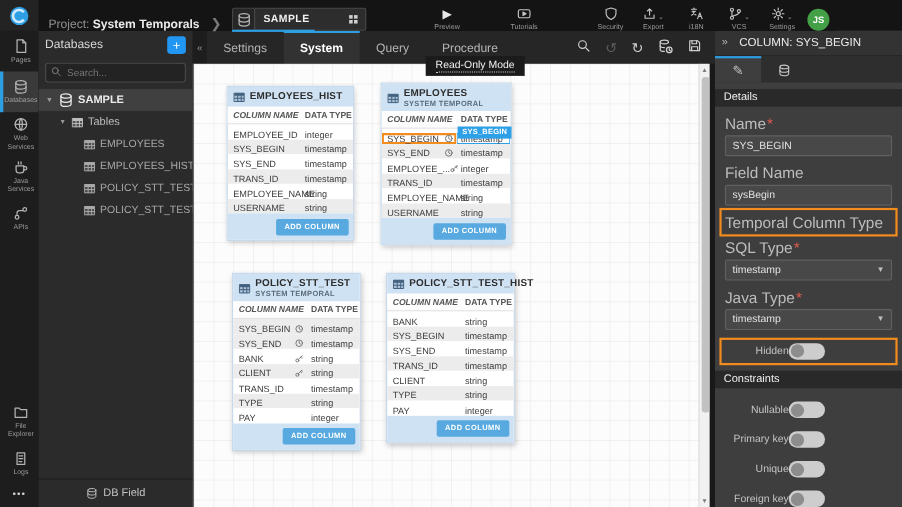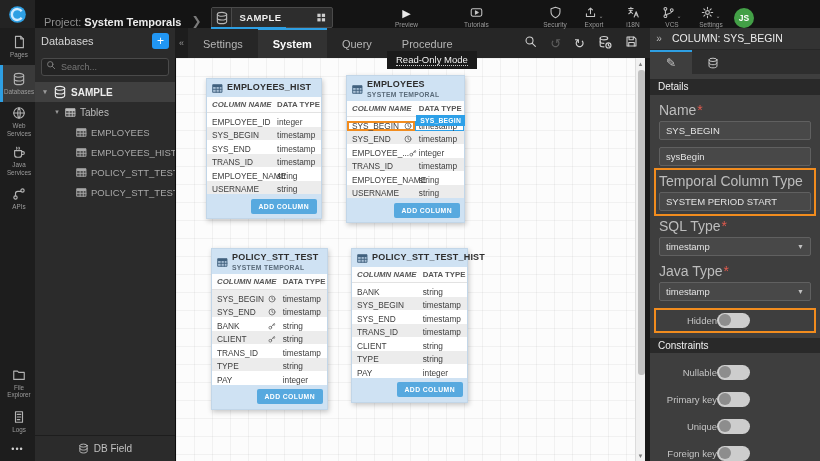--- a/index.html
+++ b/index.html
@@ -828,29 +828,27 @@
   <div class="rp-gap"></div>
   <div class="rp-section">Details</div>
   <div class="rp-fields" id="rp-fields">
       <div class="fld">
         <label>Name<span class="req">*</span></label>
         <div class="inp">
           <span>SYS_BEGIN</span>
         </div>
       </div>
       <div class="fld">
+        <label>Field Name</label>
         <div class="inp">
           <span>sysBegin</span>
         </div>
       </div>
       <div class="fld hl">
         <label>Temporal Column Type</label>
-        <div class="inp">
-          <span>SYSTEM PERIOD START</span>
-        </div>
       </div>
       <div class="fld">
         <label>SQL Type<span class="req">*</span></label>
         <div class="inp select">
           <span>timestamp</span>
           <span class="selcaret">▼</span>
         </div>
       </div>
       <div class="fld">
         <label>Java Type<span class="req">*</span></label>

